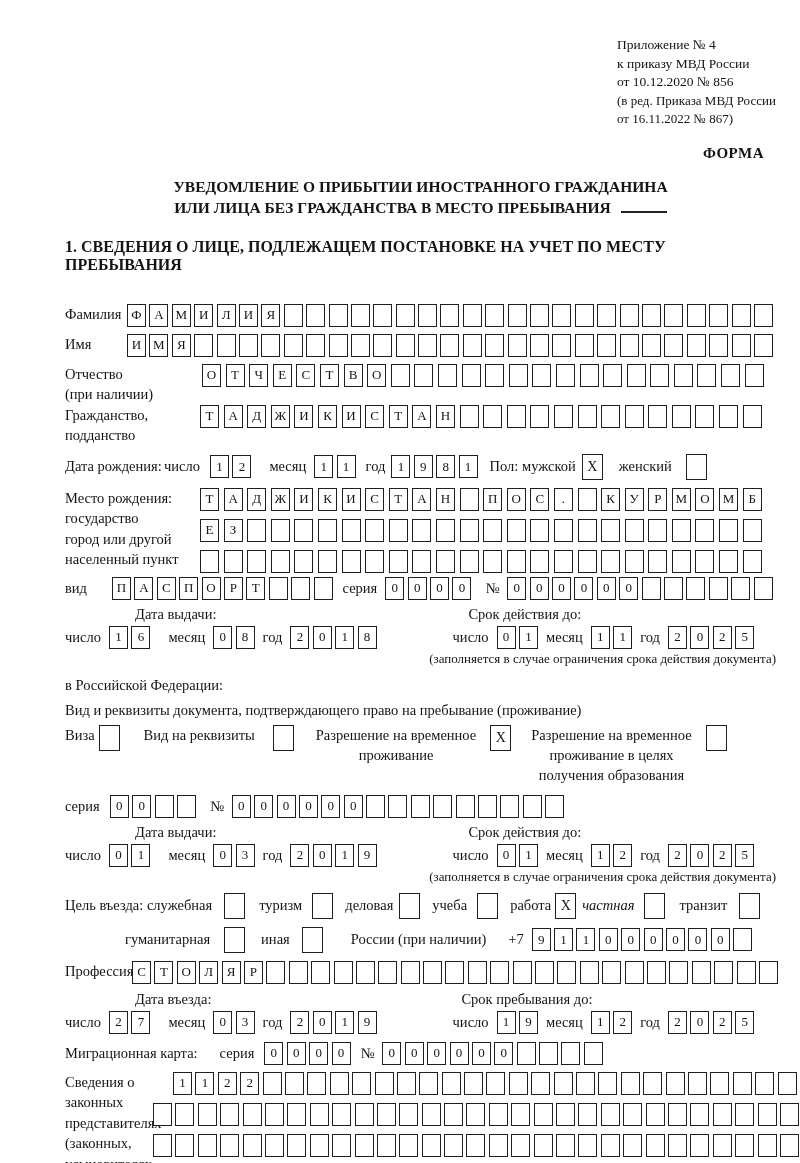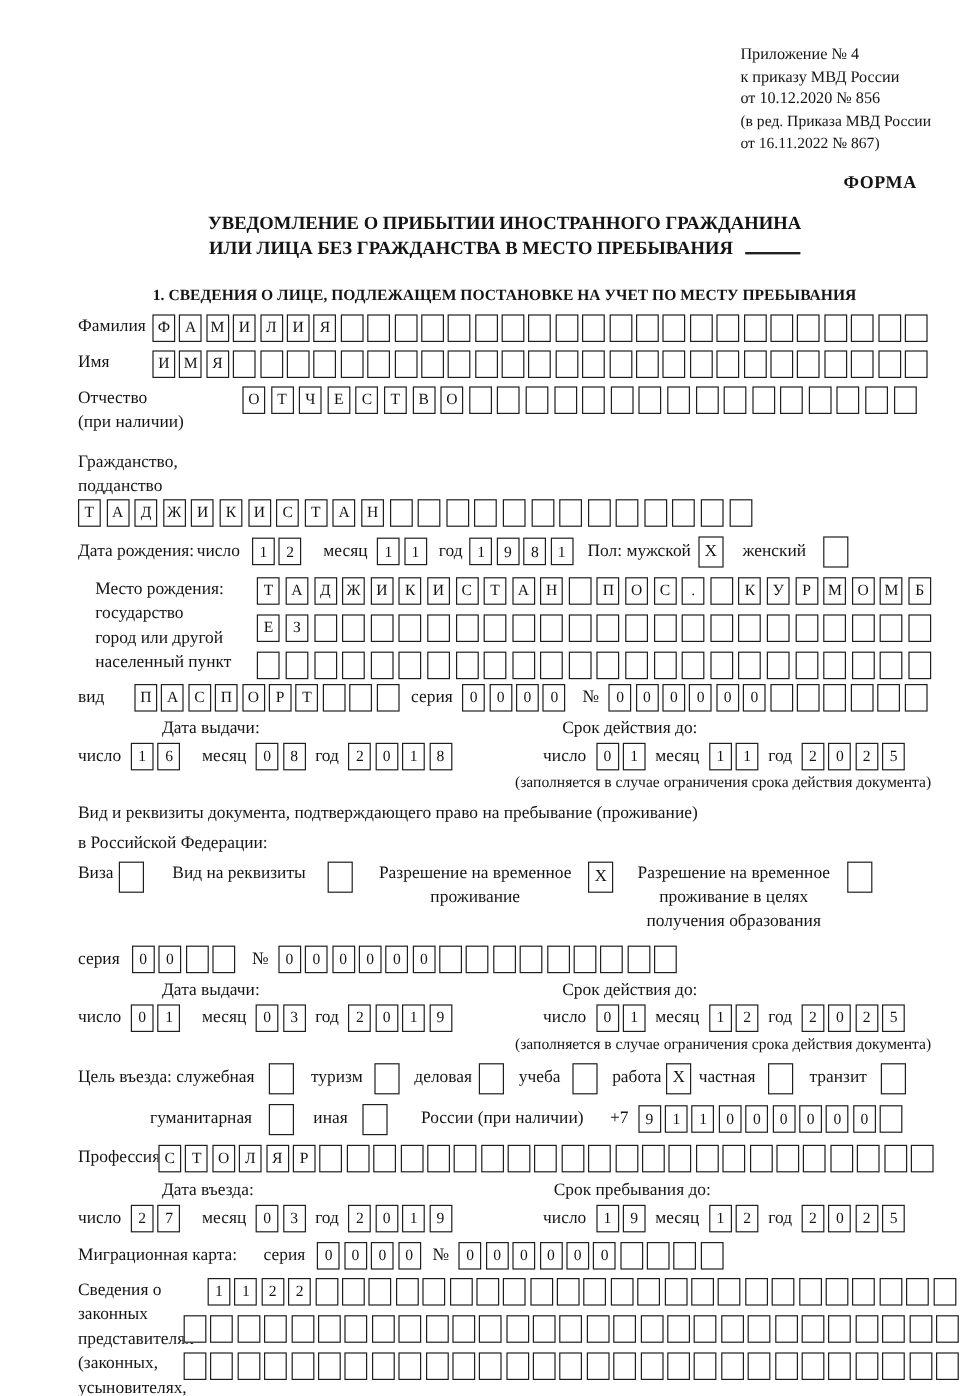--- a/index.html
+++ b/index.html
@@ -11,21 +11,21 @@
   .page { padding:36px 24px 0 65px; position:relative; }
 
   
   .appendix { margin-left:552px; font-size:13.5px; line-height:18.5px; }
   .appendix .ed { font-size:13px; }
   .forma { text-align:right; padding-right:12px; font-weight:bold; font-size:15px; margin-top:16px; letter-spacing:.5px; }
 
   .title { text-align:center; font-weight:bold; font-size:15.5px; line-height:21px; margin-top:14px; }
   .blank-line { display:inline-block; width:46px; border-bottom:2px solid #222; height:14px; margin-left:10px; }
 
-  .sec1 { font-weight:bold; font-size:13px; margin-top:20px; margin-bottom:8px; text-align:center; }
+  .sec1 { font-weight:bold; font-size:16px; margin-top:20px; margin-bottom:30px; text-align:left; }
 
   
   .row { display:flex; align-items:flex-start; margin-bottom:7px; }
   .lbl { font-size:14.5px; line-height:20.5px; flex:none; }
   .cells { display:flex; gap:3.4px; flex:none; margin-top:0; }
   .cells.wide { gap:4.6px; }
   .cell {
     width:19px; height:23px; flex:none;
     border:1.9px solid #1f1f1f;
     display:inline-flex; align-items:center; justify-content:center;
@@ -136,21 +136,21 @@
         <span class="cell"></span>
         <span class="cell"></span>
         <span class="cell"></span>
         <span class="cell"></span>
         <span class="cell"></span>
         <span class="cell"></span>
         <span class="cell"></span>
       </span>
   </div>
 
-  <div class="row" style="margin-bottom:12px;">
+  <div class="row" style="margin-bottom:0;">
     <span class="lbl w137">
       <span>Отчество</span><br>
       <span>(при наличии)</span>
     </span>
     <span class="cells wide">
         <span class="cell">О</span>
         <span class="cell">Т</span>
         <span class="cell">Ч</span>
         <span class="cell">Е</span>
         <span class="cell">С</span>
@@ -169,21 +169,21 @@
         <span class="cell"></span>
         <span class="cell"></span>
         <span class="cell"></span>
         <span class="cell"></span>
         <span class="cell"></span>
         <span class="cell"></span>
         <span class="cell"></span>
       </span>
   </div>
 
-  <div class="row" style="margin-bottom:8px;flex-direction:column;">
+  <div class="row" style="margin-bottom:8px;">
     <span class="lbl w135">
       <span>Гражданство,</span><br>
       <span>подданство</span>
     </span>
     <span class="cells wide">
         <span class="cell">Т</span>
         <span class="cell">А</span>
         <span class="cell">Д</span>
         <span class="cell">Ж</span>
         <span class="cell">И</span>
@@ -231,21 +231,21 @@
     <span class="lbl" style="margin:0 6px 0 12px;">Пол: мужской</span>
     <span class="cells cbx">
         <span class="cell">X</span>
       </span>
     <span class="lbl" style="margin:0 14px 0 16px;">женский</span>
     <span class="cells cbx">
         <span class="cell"></span>
       </span>
   </div>
 
-  <div class="row" style="margin-bottom:4px;justify-content:flex-end;">
+  <div class="row" style="margin-bottom:4px;">
     <span class="lbl w135">
       <span>Место рождения:</span><br>
       <span>государство</span><br>
       <span>город или другой</span><br>
       <span>населенный пункт</span>
     </span>
     <span class="cellcol">
       <span class="cells wide">
           <span class="cell">Т</span>
           <span class="cell">А</span>
@@ -405,22 +405,22 @@
       <span class="cells">
           <span class="cell">2</span>
           <span class="cell">0</span>
           <span class="cell">2</span>
           <span class="cell">5</span>
         </span>
     </span>
   </div>
   <div class="note-right">(заполняется в случае ограничения срока действия документа)</div>
 
+  <div class="plain">в Российской Федерации:</div>
   <div class="plain">Вид и реквизиты документа, подтверждающего право на пребывание (проживание)</div>
-  <div class="plain">в Российской Федерации:</div>
 
   <div class="row" style="margin-bottom:10px;">
     <span class="lbl">Виза</span>
     <span class="cells cbx" style="margin-left:4px;">
         <span class="cell"></span>
       </span>
     <span class="lbl" style="margin-left:24px;">Вид на реквизиты</span>
     <span class="cells cbx" style="margin-left:18px;">
         <span class="cell"></span>
       </span>
@@ -529,21 +529,21 @@
         <span class="cell"></span>
       </span>
     <span class="lbl" style="margin-left:12px;">учеба</span>
     <span class="cells cbx" style="margin-left:10px;">
         <span class="cell"></span>
       </span>
     <span class="lbl" style="margin-left:12px;">работа</span>
     <span class="cells cbx" style="margin-left:4px;">
         <span class="cell">X</span>
       </span>
-    <span class="lbl" style="margin-left:6px;">частная</span>
+    <span class="lbl" style="margin-left:6px;font-style:italic;">частная</span>
     <span class="cells cbx" style="margin-left:10px;">
         <span class="cell"></span>
       </span>
     <span class="lbl" style="margin-left:14px;">транзит</span>
     <span class="cells cbx" style="margin-left:12px;">
         <span class="cell"></span>
       </span>
   </div>
 
   <div class="row" style="align-items:center; margin-bottom:8px;">

